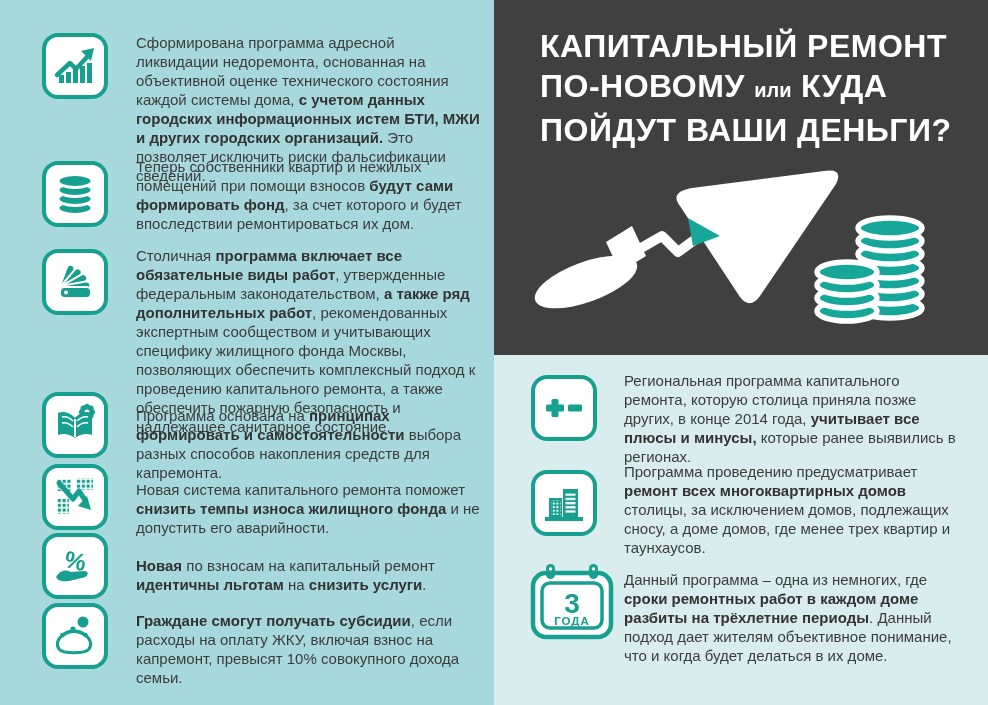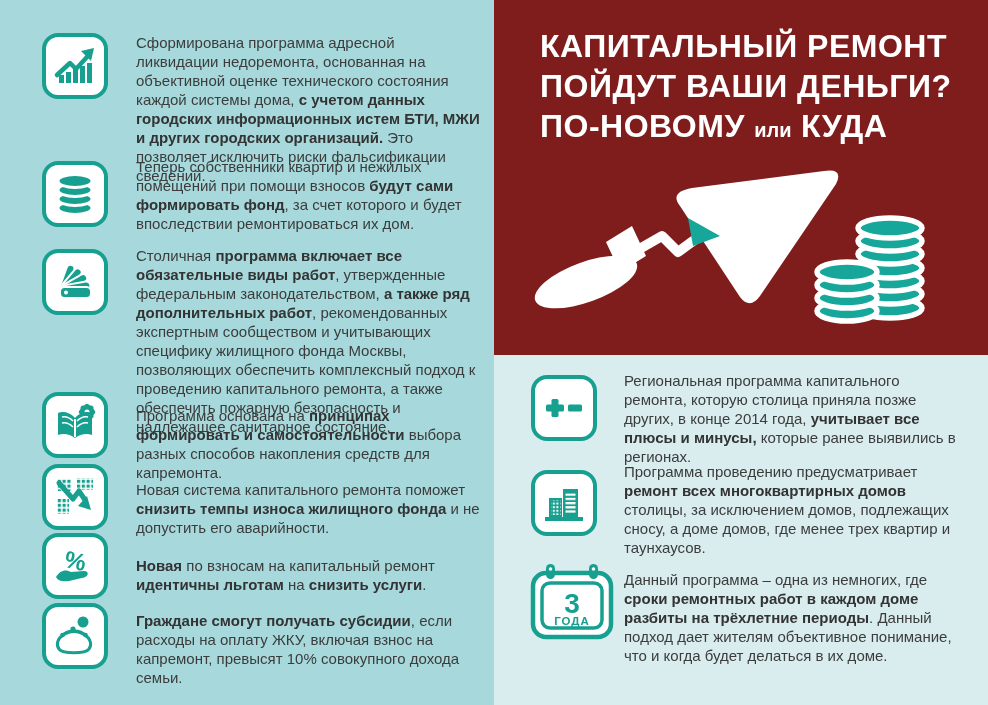--- a/index.html
+++ b/index.html
@@ -1,20 +1,20 @@
 <!DOCTYPE html>
 <html><head>
 <meta charset="utf-8">
 <style>
   html,body{margin:0;padding:0;}
   body{width:988px;height:705px;position:relative;overflow:hidden;
        font-family:"Liberation Sans",sans-serif;background:#a7d9dc;}
   .left-col{position:absolute;left:0;top:0;width:494px;height:705px;background:#a7d9dc;}
   .right-col{position:absolute;left:494px;top:0;width:494px;height:705px;background:#d9edef;}
-  .header{position:absolute;left:0;top:0;width:494px;height:355px;background:#7f1d1d;}
+  .header{position:absolute;left:0;top:0;width:494px;height:355px;background:#404040;}
   .title{position:absolute;left:46px;top:26px;color:#ffffff;font-weight:700;
          font-size:32px;line-height:40px;letter-spacing:.5px;}
   .title .sm{font-size:20px;letter-spacing:0;}
   .illu{position:absolute;left:0;top:0;width:494px;height:355px;}
   .ibox{position:absolute;width:66px;height:66px;background:#ffffff;border:4px solid #17a08f;
         border-radius:16px;box-sizing:border-box;display:flex;align-items:center;justify-content:center;}
   .txt{position:absolute;color:#3c3c3c;font-size:15px;line-height:19px;}
   .txt .b{font-weight:700;color:#333333;}
   .lx{left:136px;width:344px;}
   .rx{left:624px;width:340px;}
@@ -24,22 +24,22 @@
 </style>
 </head>
 <body>
 
 <div class="left-col"></div>
 <div class="right-col"></div>
 
 <div class="right-col header" style="left:494px;">
   <div class="title">
     <div><span>КАПИТАЛЬНЫЙ РЕМОНТ</span></div>
+    <div><span>ПО-НОВОМУ </span><span class="sm">или</span><span> КУДА</span></div>
     <div><span>ПОЙДУТ ВАШИ ДЕНЬГИ?</span></div>
-    <div><span>ПО-НОВОМУ </span><span class="sm">или</span><span> КУДА</span></div>
   </div>
   <svg class="illu" viewBox="0 0 494 355">
 
     <g>
       <ellipse cx="92" cy="282" rx="54" ry="20" transform="rotate(-20 92 282)" fill="#ffffff"></ellipse>
       <polygon points="112,242 138,226 152,256 126,272" fill="#ffffff"></polygon>
       <polyline points="140,252 168,236 184,252 214,230" fill="none" stroke="#ffffff" stroke-width="10" stroke-linecap="round" stroke-linejoin="round"></polyline>
       <path d="M 198 188 L 330 171 Q 350 168 342 184 L 266 296 Q 256 310 246 297 L 186 206 Q 175 192 198 188 Z" fill="#ffffff"></path>
       <polygon points="194,218 226,236 199,246" fill="#16a79a"></polygon>
     </g>

